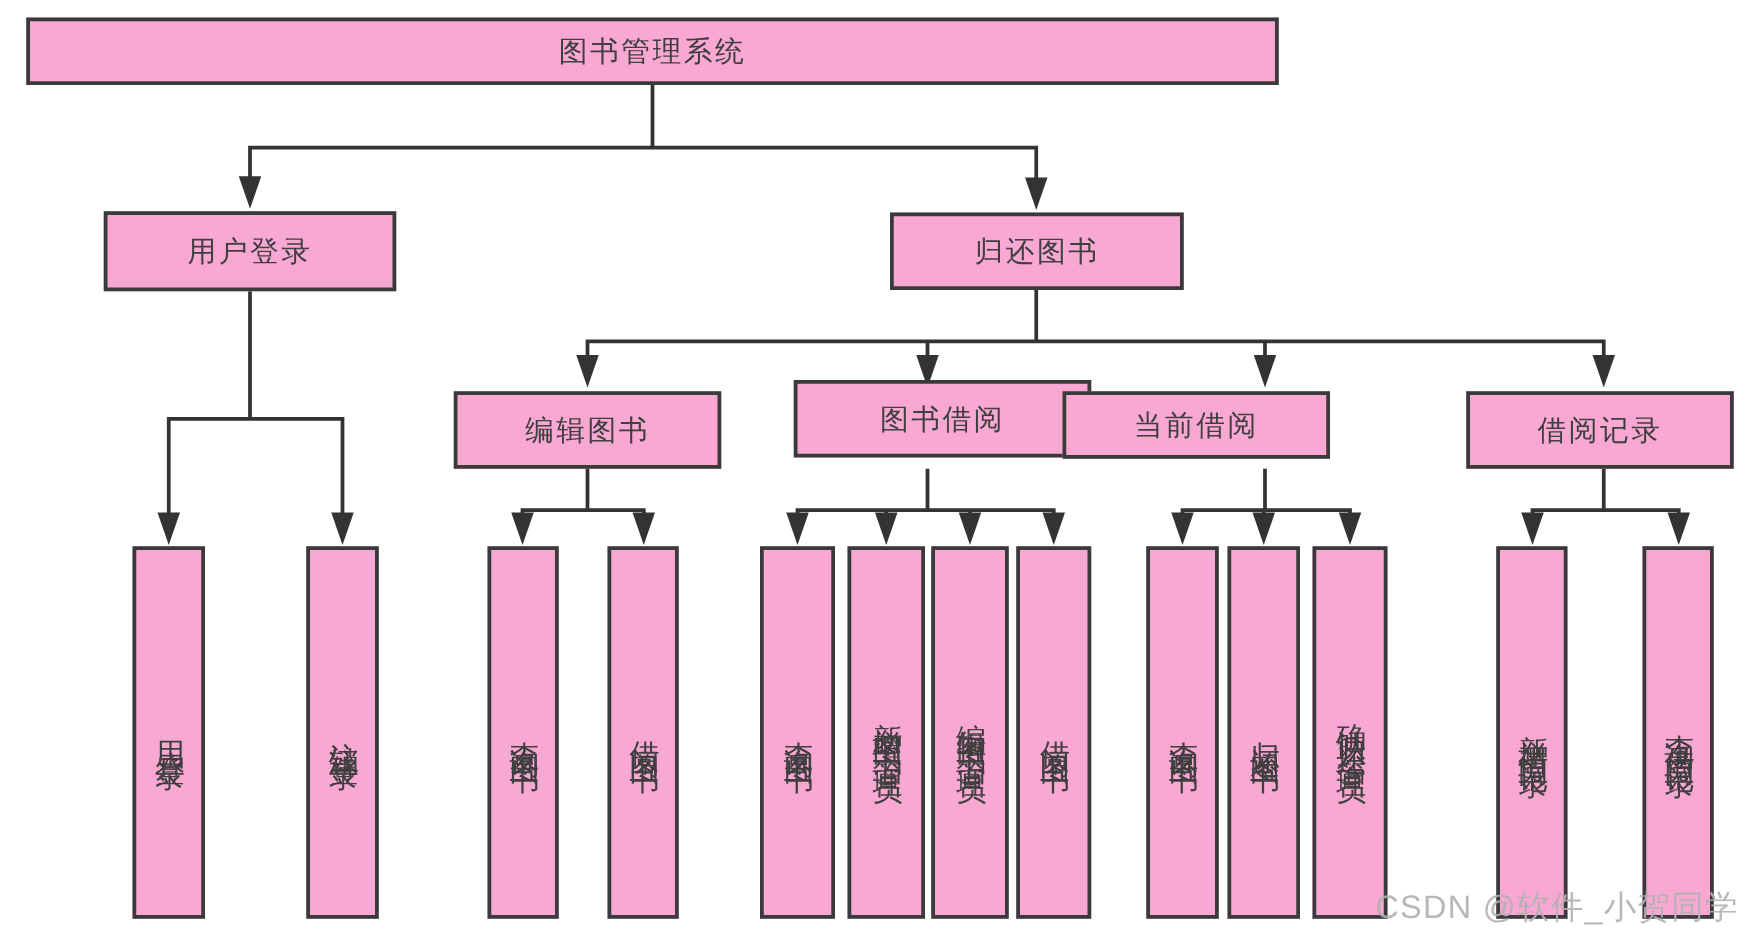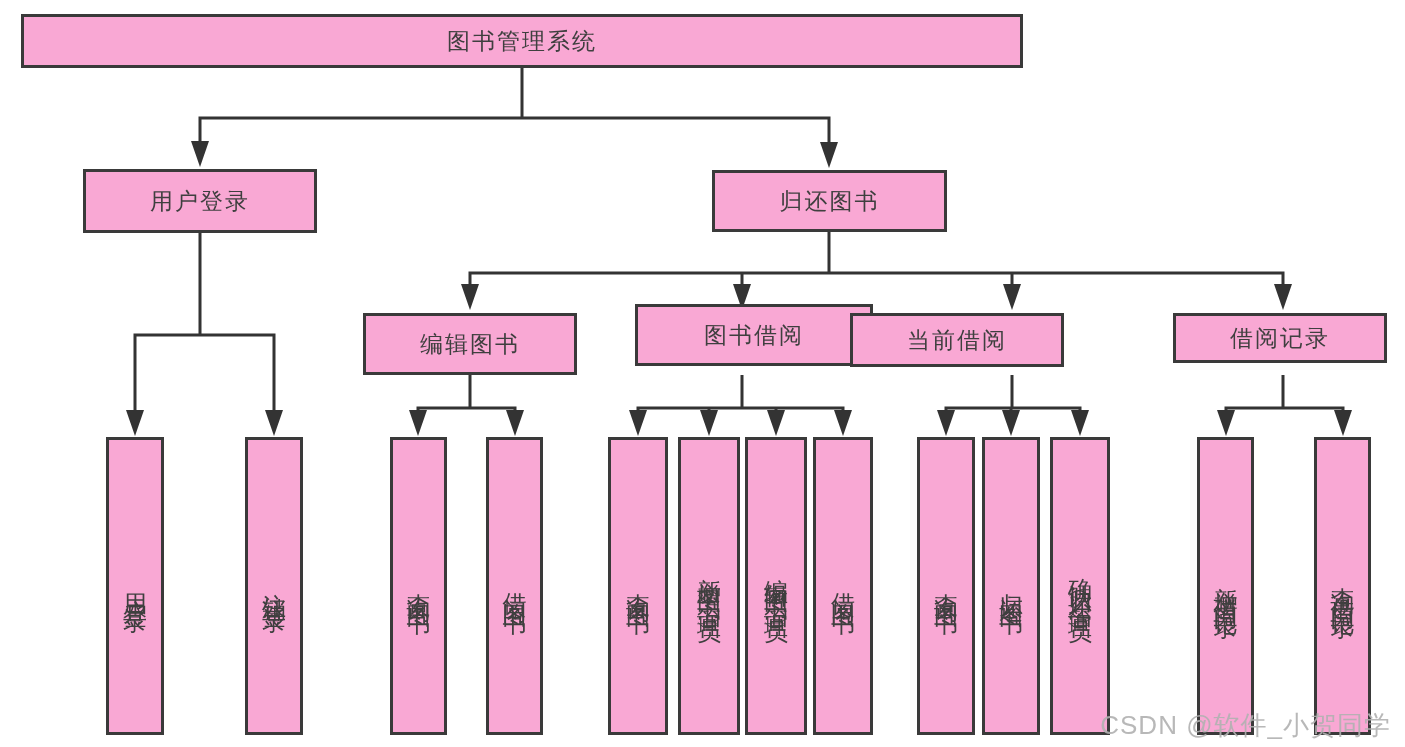--- a/index.html
+++ b/index.html
@@ -126,21 +126,21 @@
 
   <div class="node" style="left:363px;top:313px;width:214px;height:62px">
     <span>编辑图书</span>
   </div>
   <div class="node" style="left:635px;top:304px;width:238px;height:62px">
     <span>图书借阅</span>
   </div>
   <div class="node" style="left:850px;top:313px;width:214px;height:54px">
     <span>当前借阅</span>
   </div>
-  <div class="node" style="left:1173px;top:313px;width:214px;height:50px">
+  <div class="node" style="left:1173px;top:313px;width:214px;height:62px">
     <span>借阅记录</span>
   </div>
 
   <div class="node vert" style="left:106px;top:437px;width:58px;height:298px">
     <span>用户登录</span>
   </div>
   <div class="node vert" style="left:245px;top:437px;width:58px;height:298px">
     <span>注销登录</span>
   </div>
 

